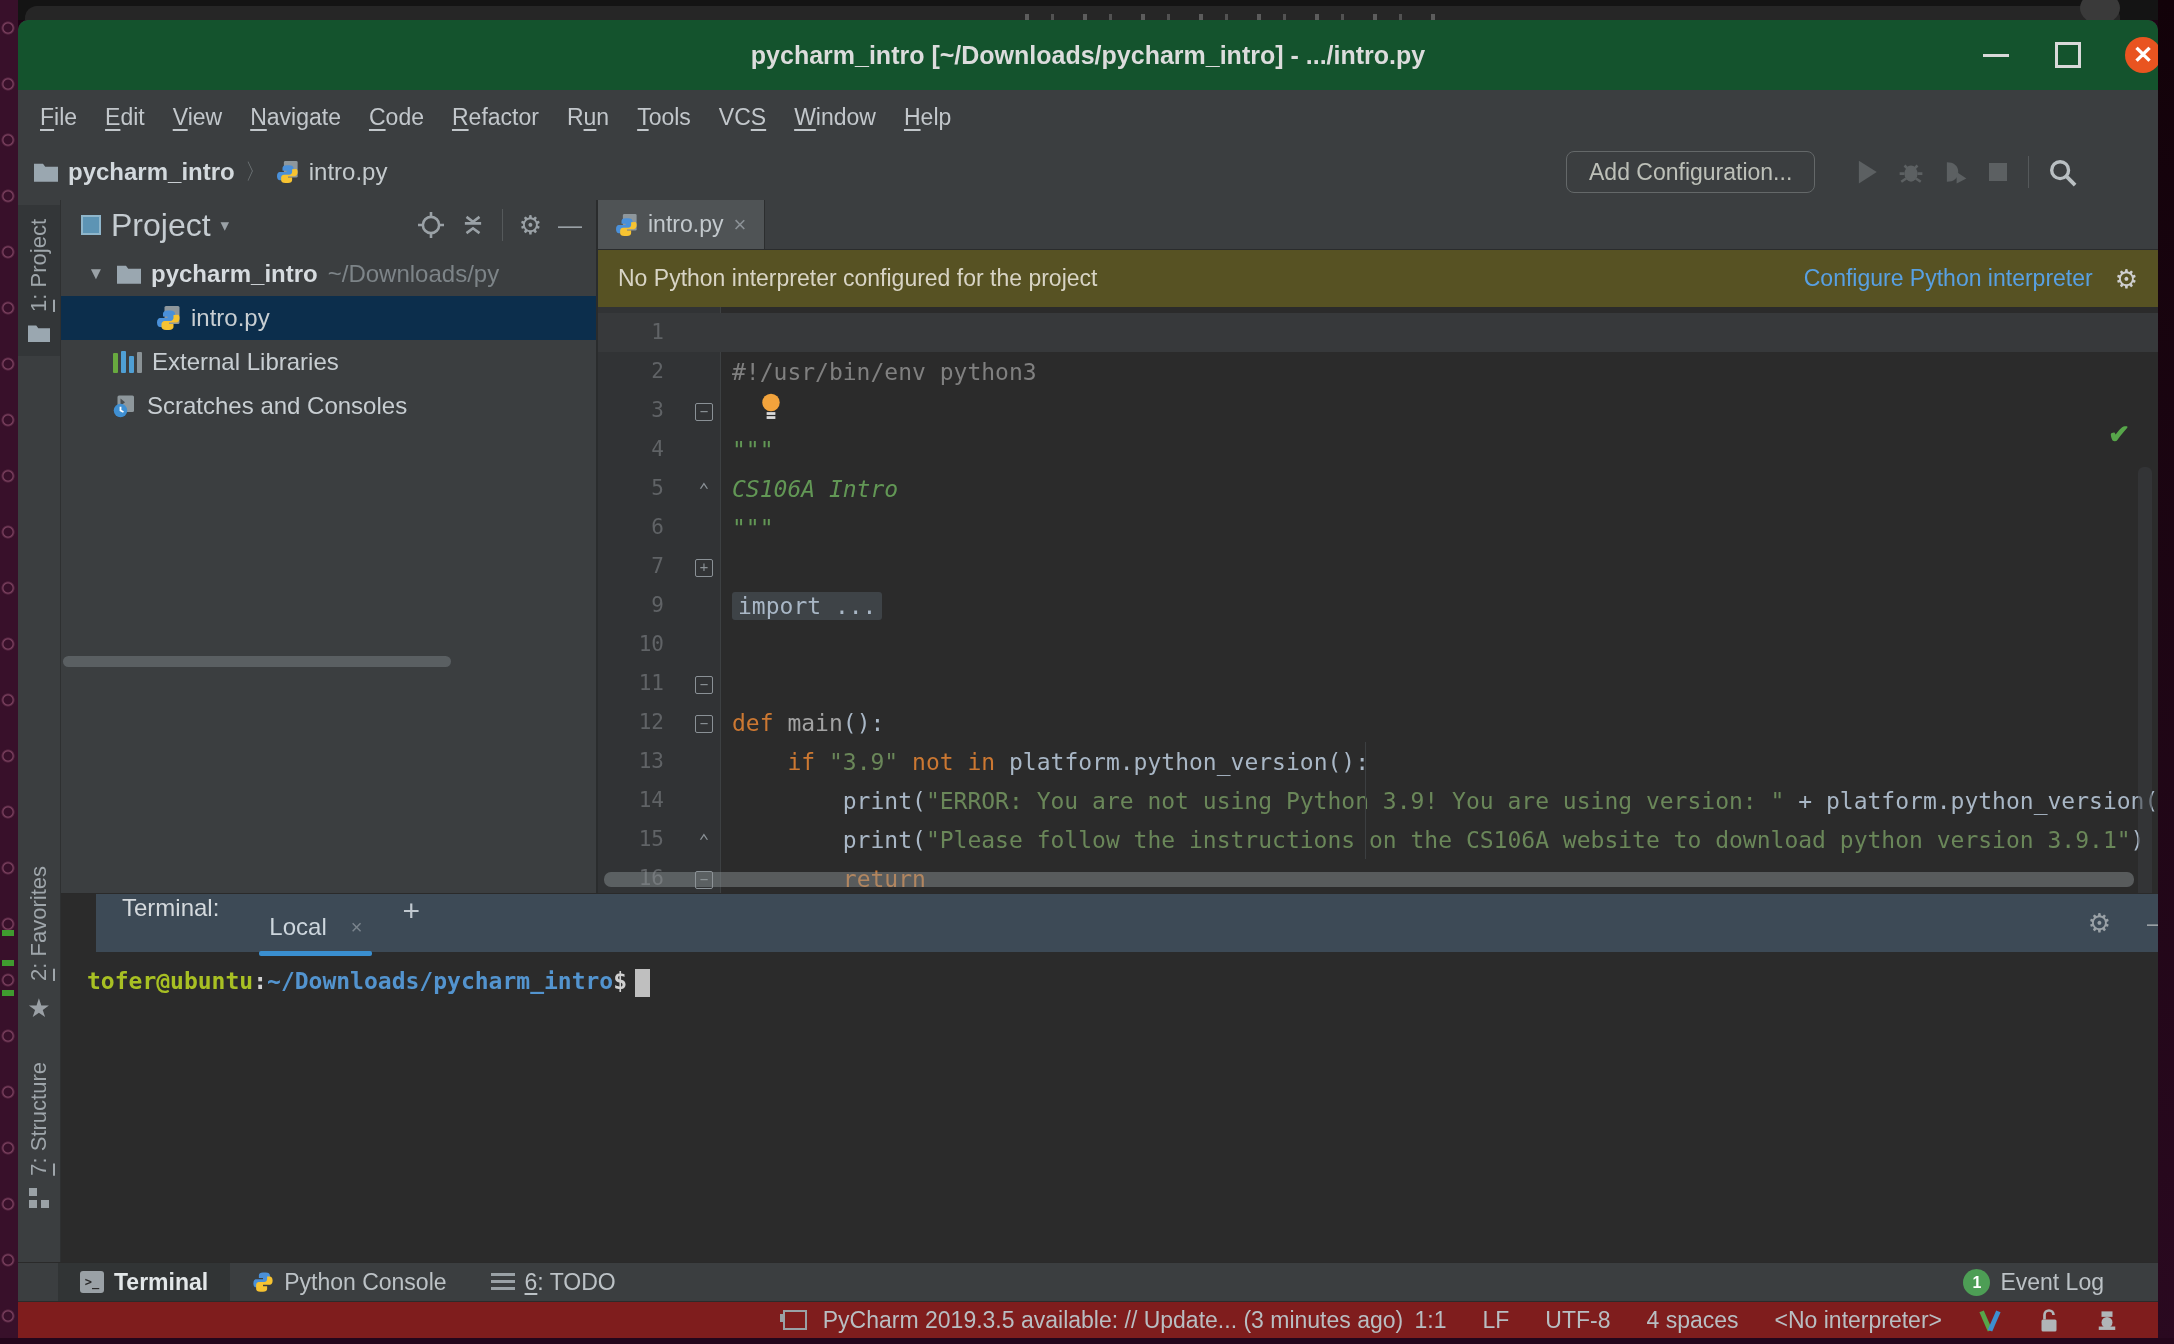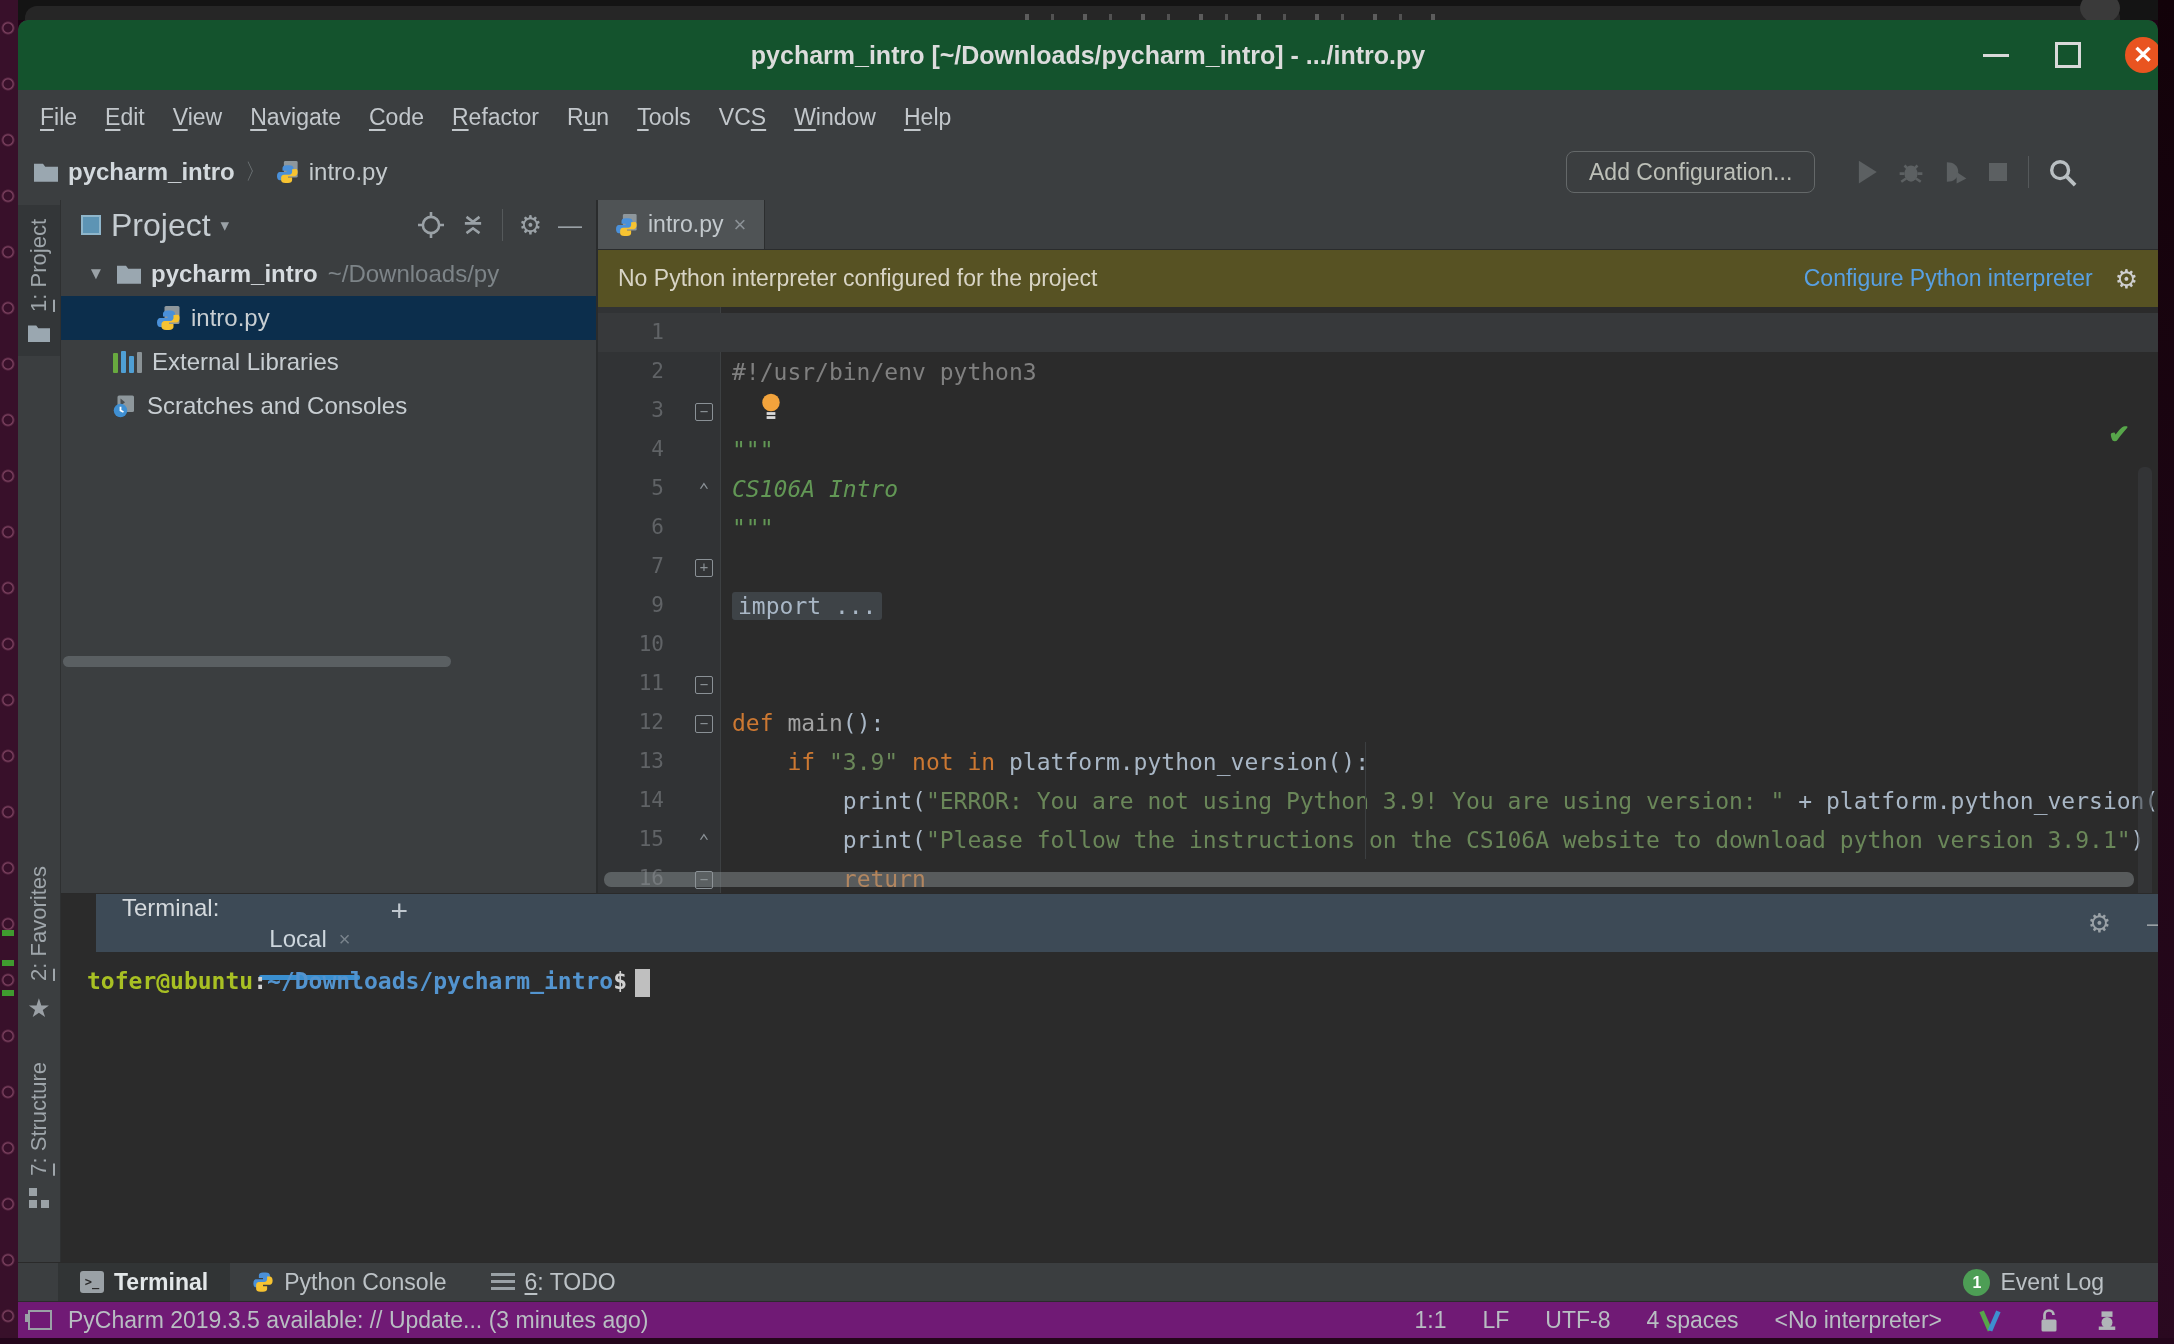--- a/index.html
+++ b/index.html
@@ -106,21 +106,21 @@
   .bulb{display:inline-block;margin-left:28px;}
   #indent-guide{position:absolute;left:767px;top:435px;width:1px;height:117px;background:#3c3f41;}
   #editor-check{position:absolute;right:28px;top:112px;color:#57a64a;font-size:26px;font-weight:bold;}
   #vscroll{position:absolute;right:6px;top:160px;width:14px;height:520px;background:#3a3d3f;opacity:.55;border-radius:6px;}
   #hscroll{position:absolute;left:6px;top:565px;width:1530px;height:15px;background:rgba(145,150,153,.45);border-radius:7px;}
 
   
   #terminal{position:absolute;left:43px;top:693px;width:2097px;height:369px;background:#2b2b2b;border-top:1px solid #2a2a2a;box-sizing:border-box;}
   #term-header{position:absolute;left:0;top:0;width:100%;height:58px;background:#3d4a56;display:flex;align-items:flex-start;box-sizing:border-box;padding-left:26px;margin-left:35px;}
   #term-header .tlabel{color:#d4d9dd;font-size:24px;margin-right:44px;}
-  #term-tab{position:relative;height:58px;display:flex;align-items:center;gap:12px;padding:16px 6px;}
+  #term-tab{position:relative;height:58px;display:flex;align-items:center;gap:24px;padding:4px 6px;}
   #term-tab .tab-text{color:#cdd6dd;font-size:24px;}
   #term-tab .tab-x{color:#7a848d;font-size:20px;}
   #term-tab .underline{position:absolute;left:-4px;right:-4px;bottom:4px;height:5px;background:#3a8fd0;border-radius:2px;}
   #term-plus{color:#c0c8cf;font-size:30px;margin-left:34px;}
   .term-hdr-icons{position:absolute;right:22px;top:0;height:58px;display:flex;align-items:center;gap:36px;}
   #term-body{position:absolute;left:0;top:58px;width:100%;bottom:0;}
   #prompt{position:absolute;left:26px;top:16px;font-family:"DejaVu Sans Mono",monospace;font-size:23px;font-weight:bold;white-space:pre;}
   .pr-user{color:#a8c023;} .pr-plain{color:#d0d0d0;} .pr-path{color:#5394cf;}
   #cursor{display:inline-block;width:15px;height:28px;background:#bfbfbf;vertical-align:middle;margin-left:8px;}
 
@@ -131,22 +131,22 @@
   .btab u{text-decoration:underline;text-underline-offset:3px;}
   .term-mini{width:24px;height:22px;background:#9aa1a6;border-radius:3px;color:#2b2b2b;font-family:"DejaVu Sans Mono",monospace;
      font-size:12px;font-weight:bold;display:flex;align-items:center;justify-content:center;}
   .todo-mini{width:24px;height:18px;background:
      linear-gradient(#9aa1a6 0 3px,transparent 3px 7px,#9aa1a6 7px 10px,transparent 10px 14px,#9aa1a6 14px 17px,transparent 17px);}
   #event-log{position:absolute;right:54px;top:0;height:39px;display:flex;align-items:center;gap:10px;color:#bcc2c6;font-size:23px;}
   .badge{width:27px;height:27px;border-radius:50%;background:#4d9e55;color:#fff;font-size:16px;font-weight:bold;
      display:flex;align-items:center;justify-content:center;}
 
   
-  #statusbar{position:absolute;left:0;top:1281px;width:100%;height:37px;background:#701a75;border-top:1px solid #2b2b2b;box-sizing:border-box;
-     display:flex;align-items:center;color:#b8bec2;font-size:23px;}
+  #statusbar{position:absolute;left:0;top:1281px;width:100%;height:37px;background:#7f1d1d;border-top:1px solid #2b2b2b;box-sizing:border-box;
+     display:flex;align-items:center;color:#b8bec2;font-size:23px;justify-content:center;}
   #status-toggle{width:20px;height:16px;border:2px solid #9aa1a6;margin:0 16px 0 10px;position:relative;}
   #status-toggle::after{content:"";position:absolute;left:-5px;top:2px;width:5px;height:8px;background:#9aa1a6;}
   #status-right{position:absolute;right:40px;top:0;height:37px;display:flex;align-items:center;gap:36px;}
   .sb-item{white-space:nowrap;}
   .struct-mini{width:20px;height:20px;background:
      linear-gradient(90deg,#9aa1a6 0 8px,transparent 8px) 0 0/20px 8px no-repeat,
      linear-gradient(90deg,#9aa1a6 0 8px,transparent 8px 12px,#9aa1a6 12px) 0 12px/20px 8px no-repeat;}
   .bars{display:flex;align-items:flex-end;gap:3px;height:22px;}
   .bars i{display:block;width:5px;border-radius:1px;}
   .star{color:#9aa0a5;font-size:26px;}

